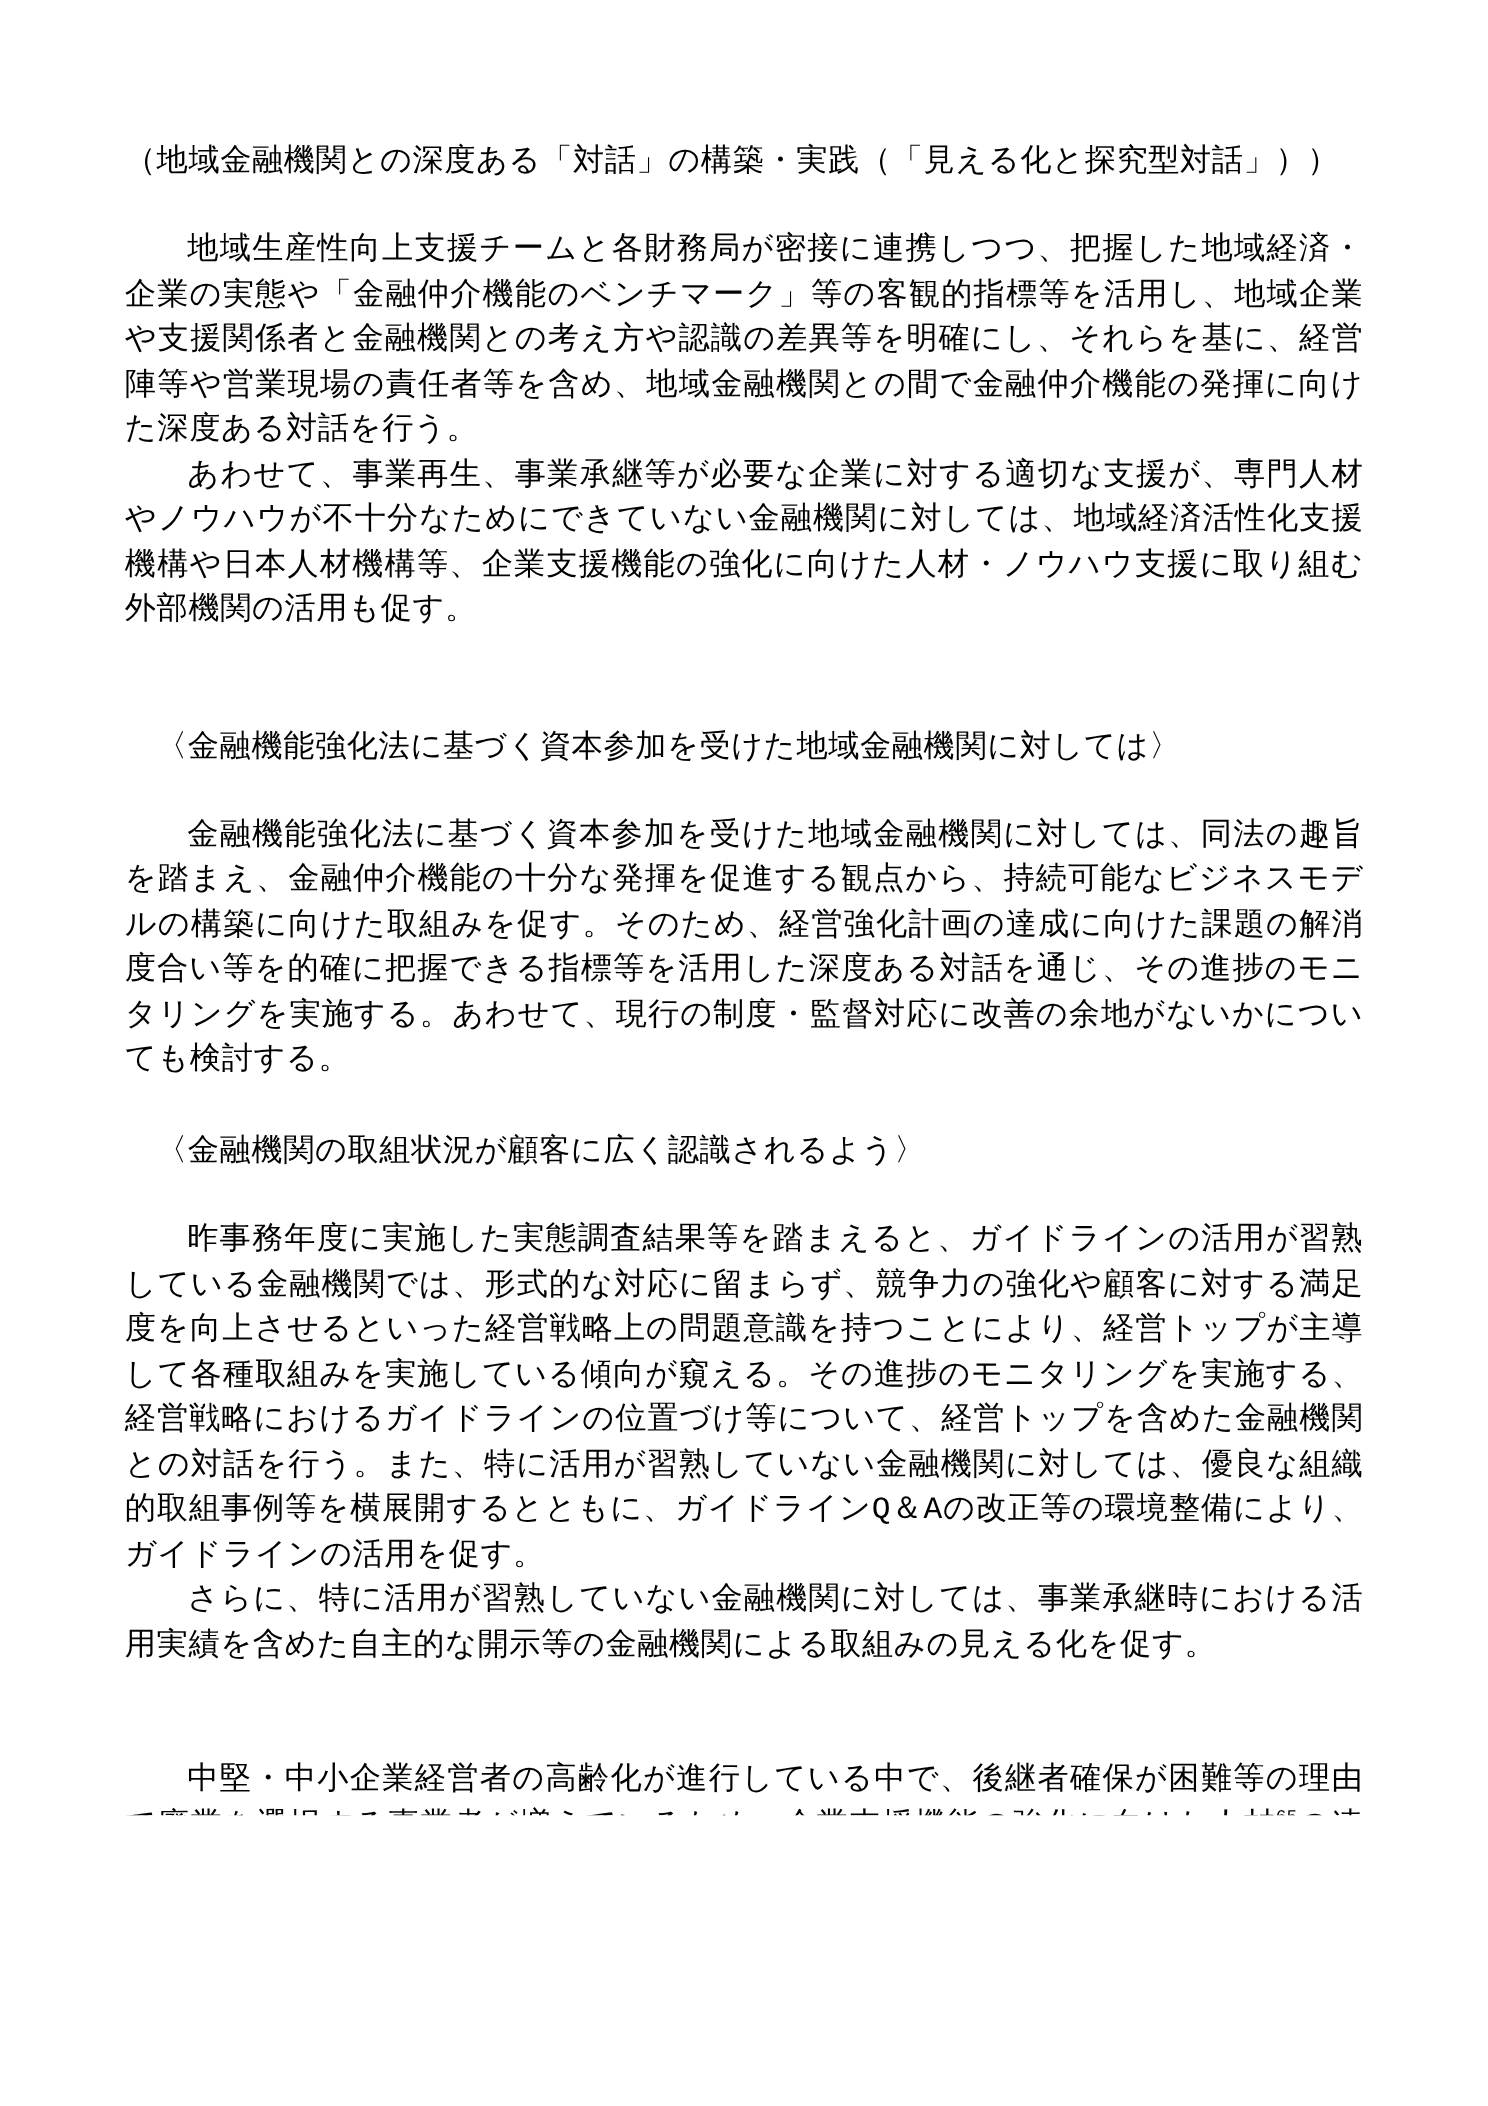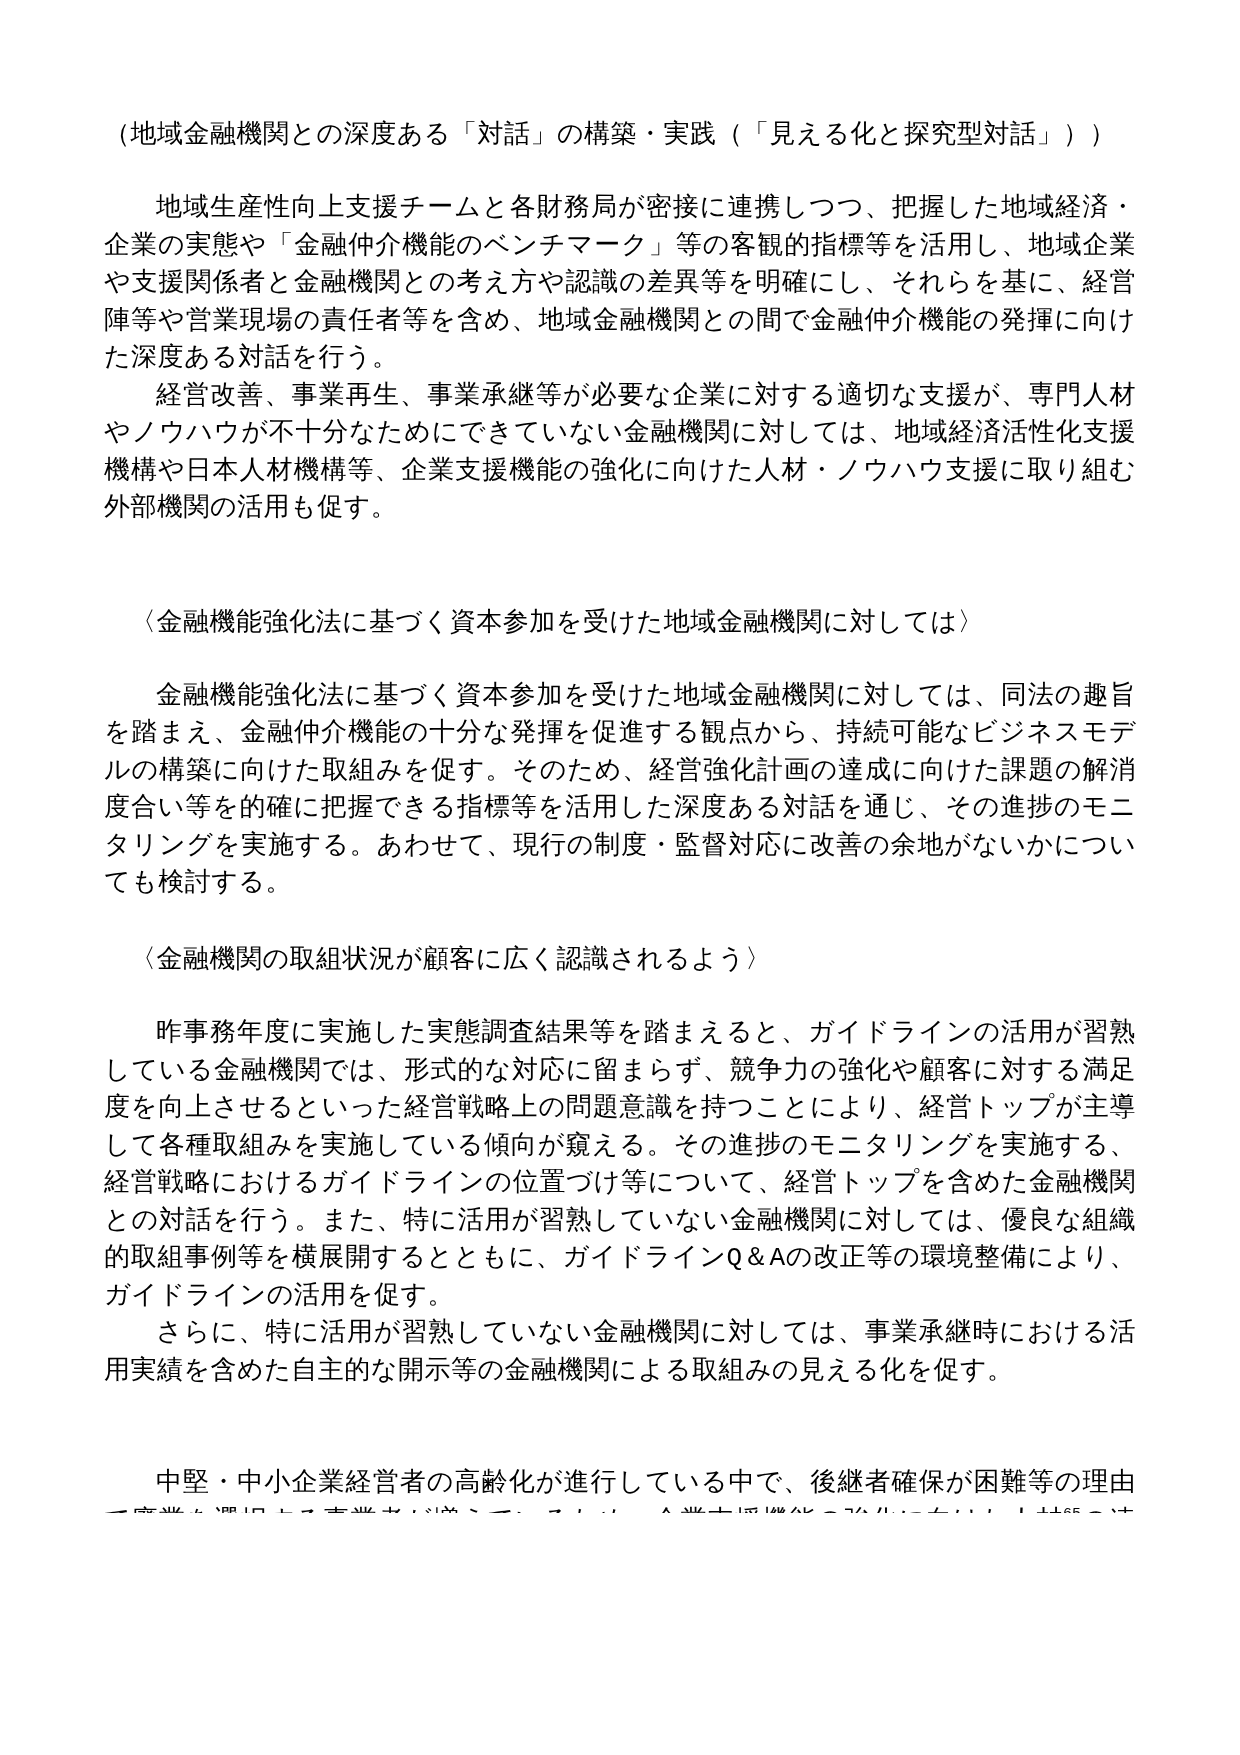--- a/index.html
+++ b/index.html
@@ -75,21 +75,21 @@
 <div class="page">
 
   <div class="content">
 
     <div class="line heading">（地域金融機関との深度ある「対話」の構築・実践（「見える化と探究型対話」））</div>
 
     <div class="blank"></div>
 
     <p class="para">地域生産性向上支援チームと各財務局が密接に連携しつつ、把握した地域経済・企業の実態や「金融仲介機能のベンチマーク」等の客観的指標等を活用し、地域企業や支援関係者と金融機関との考え方や認識の差異等を明確にし、それらを基に、経営陣等や営業現場の責任者等を含め、地域金融機関との間で金融仲介機能の発揮に向けた深度ある対話を行う。</p>
 
-    <p class="para">経営改善、事業再生、事業承継等が必要な企業に対する適切な支援が、専門人材やノウハウが不十分なためにできていない金融機関に対しては、地域経済活性化支援機構や日本人材機構等、企業支援機能の強化に向けた人材・ノウハウ支援に取り組む外部機関の活用も促す。</p>
+    <p class="para">あわせて、事業再生、事業承継等が必要な企業に対する適切な支援が、専門人材やノウハウが不十分なためにできていない金融機関に対しては、地域経済活性化支援機構や日本人材機構等、企業支援機能の強化に向けた人材・ノウハウ支援に取り組む外部機関の活用も促す。</p>
 
     <div class="blank"></div>
 
 
     <div class="blank"></div>
 
     <div class="line subheading">〈金融機能強化法に基づく資本参加を受けた地域金融機関に対しては〉</div>
 
     <div class="blank"></div>
 

